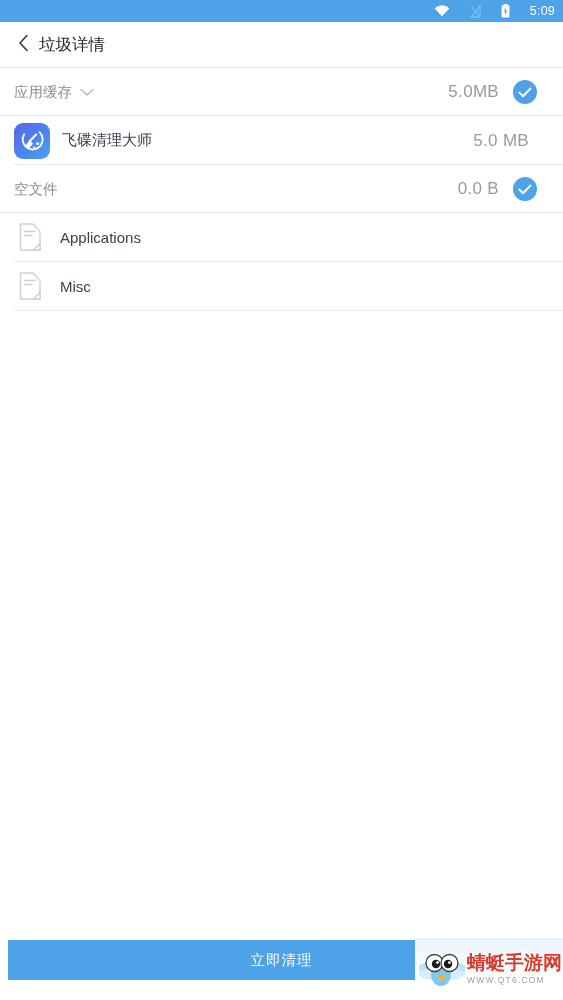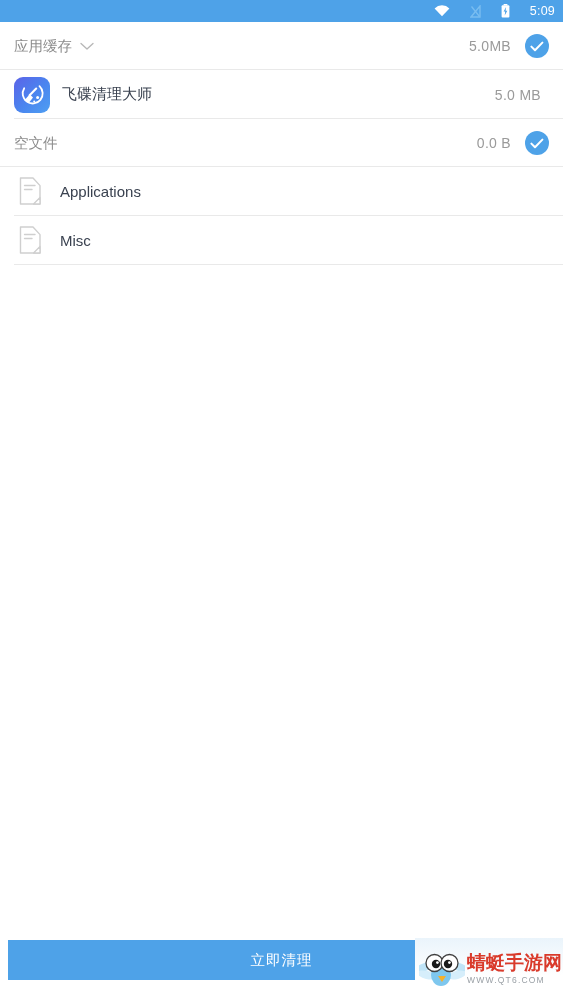--- a/index.html
+++ b/index.html
@@ -26,32 +26,32 @@
     display:flex; align-items:center; padding-left:10px;
     border-bottom:1px solid #e2e2e2;
   }
   .back-btn{ width:26px; height:30px; display:flex; align-items:center; justify-content:center; cursor:pointer; }
   .appbar-title{ font-size:16.5px; color:#2b2b2b; margin-left:3px; }
 
   
   .list{ background:#fff; }
   .row{
     position:relative; display:flex; align-items:center;
-    height:49px; padding:0 0 0 14px; background:#fff;
+    height:49px; padding:0 12px 0 14px; background:#fff;
   }
   .row.cat{ height:48px; }
   .row::after{
     content:""; position:absolute; left:0; right:0; bottom:0;
     height:1px; background:#e9e9e9;
   }
   .row.inset::after{ left:14px; right:0; }
   .row-label{ font-size:14.5px; color:#8c8c8c; }
   .row-label.dark{ color:#3a4250; font-size:15px; }
   .row-spacer{ flex:1; }
-  .row-size{ font-size:14px; color:#9a9a9a; margin-right:14px; letter-spacing:.3px; }
+  .row-size{ font-size:17px; color:#9a9a9a; margin-right:14px; letter-spacing:.3px; }
   .row-size.sub{ margin-right:22px; }
 
   .chev-down{ margin-left:8px; display:flex; align-items:center; }
 
   
   .check{
     width:24px; height:24px; border-radius:50%;
     background:#4ea2e8; margin-right:14px;
     display:flex; align-items:center; justify-content:center; cursor:pointer;
     flex:0 0 auto;
@@ -111,20 +111,30 @@
     <span class="sb-icon">
       <svg width="9" height="14" viewBox="0 0 9 14">
         <rect x="2.6" y="0" width="3.8" height="1.4" fill="#ffffff"></rect>
         <rect x="0.6" y="1.2" width="7.8" height="12.2" rx="1" fill="#ffffff"></rect>
         <path d="M5.1 3.1 L2.6 7.6 L4.2 7.6 L3.7 11.6 L6.3 6.8 L4.6 6.8 Z" fill="#4ea2e8"></path>
       </svg>
     </span>
     <span class="sb-time">5:09</span>
   </div>
 
+  <div class="appbar">
+    <div class="back-btn">
+      <span>
+        <svg width="11" height="18" viewBox="0 0 11 18">
+          <polyline points="9,1.5 2,9 9,16.5" fill="none" stroke="#3a3a3a" stroke-width="1.6" stroke-linecap="round" stroke-linejoin="round"></polyline>
+        </svg>
+      </span>
+    </div>
+    <div class="appbar-title">垃圾详情</div>
+  </div>
 
   <div class="list">
 
     <div class="row cat">
       <span class="row-label">应用缓存</span>
       <span class="chev-down">
         <svg width="14" height="9" viewBox="0 0 14 9">
           <polyline points="1,1.5 7,7 13,1.5" fill="none" stroke="#b6b6b6" stroke-width="1.3" stroke-linecap="round" stroke-linejoin="round"></polyline>
         </svg>
       </span>

